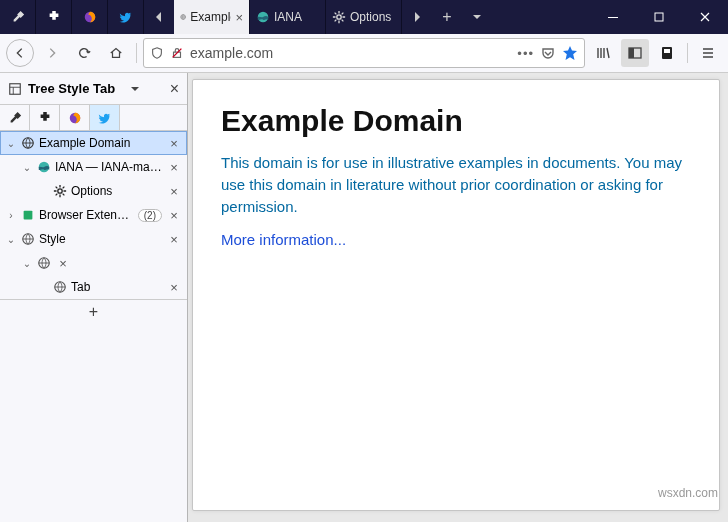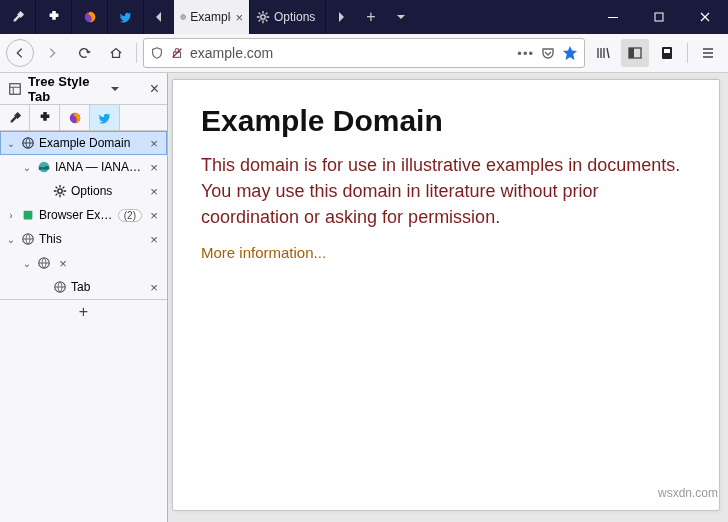--- a/index.html
+++ b/index.html
@@ -21,39 +21,39 @@
 
 
 .toolbar { height: 39px; background: #f7f7fb; display: flex; align-items: center; padding: 0 6px; gap: 4px; border-bottom: 1px solid #ccc; }
 .tb-icon { width: 28px; height: 28px; display: flex; align-items: center; justify-content: center; color: #444; border-radius: 3px; cursor: pointer; }
 .urlbar { flex: 1; height: 30px; border: 1px solid #bbb; border-radius: 3px; background: #fff; display: flex; align-items: center; padding: 0 6px; gap: 6px; }
 .urlbar .url-text { flex: 1; color: #555; font-size: 14px; }
 .tb-sep { width: 1px; height: 20px; background: #ccc; margin: 0 2px; }
 
 
 .content-row { display: flex; height: calc(522px - 34px - 38px); }
-.sidebar { width: 168px; background: #f7f7fb; border-right: 1px solid #b5b5b5; display: flex; flex-direction: column; }
+.sidebar { width: 188px; background: #f7f7fb; border-right: 1px solid #b5b5b5; display: flex; flex-direction: column; }
 .sidebar-header { height: 32px; display: flex; align-items: center; padding: 0 8px; gap: 6px; border-bottom: 1px solid #ccc; }
 .sidebar-header .sh-title { font-weight: 600; flex: 1; }
 .sidebar-pinned { height: 26px; display: flex; border-bottom: 1px solid #ccc; }
 .sidebar-pinned .pin-tab { width: 30px; display: flex; align-items: center; justify-content: center; border-right: 1px solid #ccc; cursor: pointer; }
 
 .tree { overflow: auto; }
 .tree-item { height: 24px; display: flex; align-items: center; gap: 4px; padding-right: 4px; cursor: pointer; border: 1px solid transparent; }
 .tree-item .ti-label { flex: 1; overflow: hidden; white-space: nowrap; text-overflow: ellipsis; font-size: 12px; }
 .tree-item .ti-close { width: 16px; text-align: center; color: #555; font-size: 13px; cursor: pointer; }
 .tree-item .twisty { width: 12px; text-align: center; color: #666; font-size: 10px; }
 .tree-item.active { background: #cfe3ff; border: 1px solid #7aa7e0; }
 .count-badge { background: #fff; border: 1px solid #bbb; border-radius: 8px; padding: 0 5px; font-size: 10px; color: #444; }
 .new-tree-tab { height: 24px; display: flex; align-items: center; justify-content: center; color: #444; font-size: 16px; border-top: 1px solid #ccc; cursor: pointer; }
 
 .page { flex: 1; background: #fff; margin: 6px 8px 12px 4px; border: 1px solid #c5c5c5; border-radius: 2px; box-shadow: 0 0 4px rgba(0,0,0,0.08); padding: 24px 28px; overflow: auto; }
 .page h1 { font-size: 30px; font-weight: 700; margin-bottom: 14px; color: #111; }
-.page p { font-size: 18px; line-height: 1.45; color: #7f1d1d; margin-bottom: 14px; }
-.page a { color: #a16207; text-decoration: none; font-size: 15px; }
+.page p { font-size: 15px; line-height: 1.45; color: #0369a1; margin-bottom: 14px; }
+.page a { color: #1d4ed8; text-decoration: none; font-size: 15px; }
 
 .watermark { position: absolute; bottom: 22px; right: 10px; font-size: 12px; color: #999; }
 
 svg { display: block; }
 .ico-globe { width:14px; height:14px; }
 </style>
 </head>
 <body>
 
 <div class="titlebar">
@@ -84,20 +84,27 @@
       </svg>
   </div>
   <div class="tab-strip">
     <div class="top-tab wide active">
       <svg class="ico-globe" viewBox="0 0 16 16">
           <circle cx="8" cy="8" r="6" fill="none" stroke="#555" stroke-width="1.3"></circle>
           <path stroke="#555" stroke-width="1" fill="none" d="M2 8h12M8 2c3 3 3 9 0 12M8 2c-3 3-3 9 0 12"></path>
         </svg>
       <span class="tt-label">Example Domain</span>
       <span class="tt-close">×</span>
+    </div>
+    <div class="top-tab wide">
+      <svg class="ico-globe" viewBox="0 0 16 16">
+          <circle cx="8" cy="8" r="6" fill="#3bb3a9"></circle>
+          <path fill="#267" d="M2 8c2-1 4 1 6 0s4-2 6 0v3c-2-1-4 1-6 0s-4 1-6 0z"></path>
+        </svg>
+      <span class="tt-label">IANA</span>
     </div>
     <div class="top-tab wide">
       <svg width="14" height="14" viewBox="0 0 16 16">
           <circle cx="8" cy="8" r="2.5" fill="none" stroke="#ddd" stroke-width="1.5"></circle>
           <path stroke="#ddd" stroke-width="1.5" d="M8 1v3M8 12v3M1 8h3M12 8h3M3 3l2 2M11 11l2 2M13 3l-2 2M5 11l-2 2"></path>
         </svg>
       <span class="tt-label">Options</span>
     </div>
   </div>
   <div class="tab-scroll-btn">
@@ -294,21 +301,21 @@
           <span class="ti-close">×</span>
         </div>
         <div class="tree-item" style="padding-left: 4px;">
           <span class="twisty">⌄</span>
           <span>
             <svg class="ico-globe" viewBox="0 0 16 16">
               <circle cx="8" cy="8" r="6" fill="none" stroke="#555" stroke-width="1.3"></circle>
               <path stroke="#555" stroke-width="1" fill="none" d="M2 8h12M8 2c3 3 3 9 0 12M8 2c-3 3-3 9 0 12"></path>
             </svg>
           </span>
-          <span class="ti-label">This</span>
+          <span class="ti-label">Style</span>
           <span class="ti-close">×</span>
         </div>
         <div class="tree-item" style="padding-left: 20px;">
           <span class="twisty">⌄</span>
           <span>
             <svg class="ico-globe" viewBox="0 0 16 16">
               <circle cx="8" cy="8" r="6" fill="none" stroke="#555" stroke-width="1.3"></circle>
               <path stroke="#555" stroke-width="1" fill="none" d="M2 8h12M8 2c3 3 3 9 0 12M8 2c-3 3-3 9 0 12"></path>
             </svg>
           </span>

